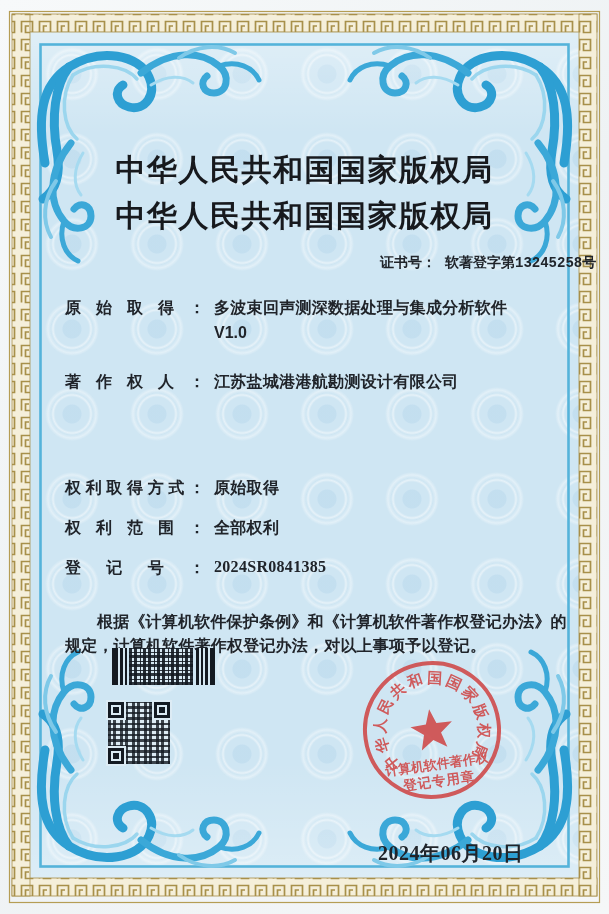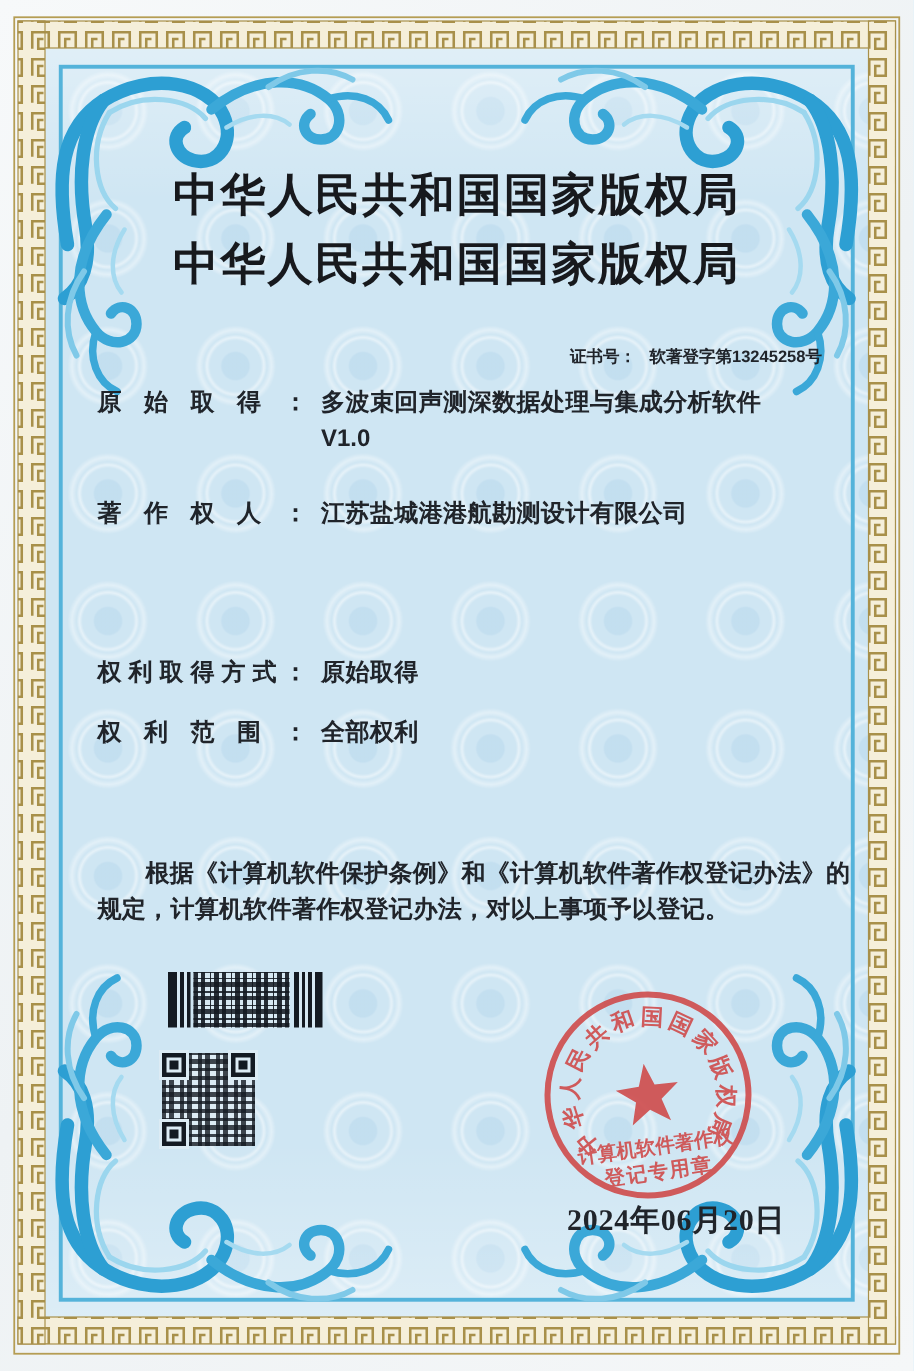--- a/index.html
+++ b/index.html
@@ -12,33 +12,33 @@
   .paper{
     position:absolute; left:30px; top:32px; right:30px; bottom:34px;
     background-color:#cfe6f3;
     background-image:
       linear-gradient(180deg, rgba(255,255,255,.35) 0%, rgba(255,255,255,0) 12%, rgba(255,255,255,0) 86%, rgba(255,255,255,.28) 100%),
       radial-gradient(circle at 42px 42px, rgba(255,255,255,0) 17px, rgba(255,255,255,.48) 19px, rgba(255,255,255,0) 21px, rgba(255,255,255,.4) 24px, rgba(255,255,255,0) 27px),
       radial-gradient(circle at 42px 42px, rgba(173,209,233,.35) 0 9px, rgba(173,209,233,0) 10px);
     background-size:100% 100%, 85px 85px, 85px 85px;
   }
   .frame{position:absolute; left:0; top:0; z-index:3; pointer-events:none;}
-  .txt{position:absolute; z-index:4; white-space:nowrap;}
+  .txt{position:absolute; z-index:4; white-space:nowrap;margin-top:40px;}
   .authority{
     left:0; right:0; top:110px; text-align:center;
     font-family:"Liberation Serif","DejaVu Serif",serif;
     font-size:30px; font-weight:700; letter-spacing:1.5px; color:#17191d;
   }
   .doc-title{
     left:0; right:0; top:156px; text-align:center;
     font-family:"Liberation Serif","DejaVu Serif",serif;
     font-size:30px; font-weight:700; letter-spacing:1.5px; color:#17191d;
   }
-  .certno{left:380px; top:230px; font-size:11px; font-weight:700;
-    font-family:Liberation Sans, sans-serif;}
+  .certno{left:380px; top:214px; font-size:14px; font-weight:700;
+    font-family:Liberation Mono, monospace;}
   .certno .val{margin-left:9px;}
   .frow{left:65px; font-size:16px; font-weight:700;}
   .frow .lbl{
     display:inline-block; width:140px; vertical-align:top;
     text-align:justify; text-align-last:justify;
   }
   .frow .val{margin-left:9px; letter-spacing:0.3px;font-family:Liberation Serif, serif;}
   .f1{top:258px;} .f1b{left:214px; top:284px; font-size:16px; font-weight:700;}
   .f2{top:332px;} .f3{top:438px;} .f4{top:478px;} .f5{top:518px;}
   .body-line{left:65px; font-size:16px; font-weight:600; letter-spacing:0.2px;}
@@ -134,20 +134,23 @@
   </div>
 
   <div class="txt frow f4">
     <span class="lbl">权利范围：</span><span class="val">全部权利</span>
   </div>
 
   <div class="txt frow f3">
     <span class="lbl">权利取得方式：</span><span class="val">原始取得</span>
   </div>
 
+  <div class="txt frow f5">
+    <span class="lbl">登记号：</span><span class="val">2024SR0841385</span>
+  </div>
 
   <div class="txt body-line bl1">根据《计算机软件保护条例》和《计算机软件著作权登记办法》的</div>
   <div class="txt body-line bl2">规定，计算机软件著作权登记办法，对以上事项予以登记。</div>
 
   <div class="barcode">
     <span class="bc bc-l"></span>
     <span class="bc bc-m"></span>
     <span class="bc bc-r"></span>
   </div>
 

